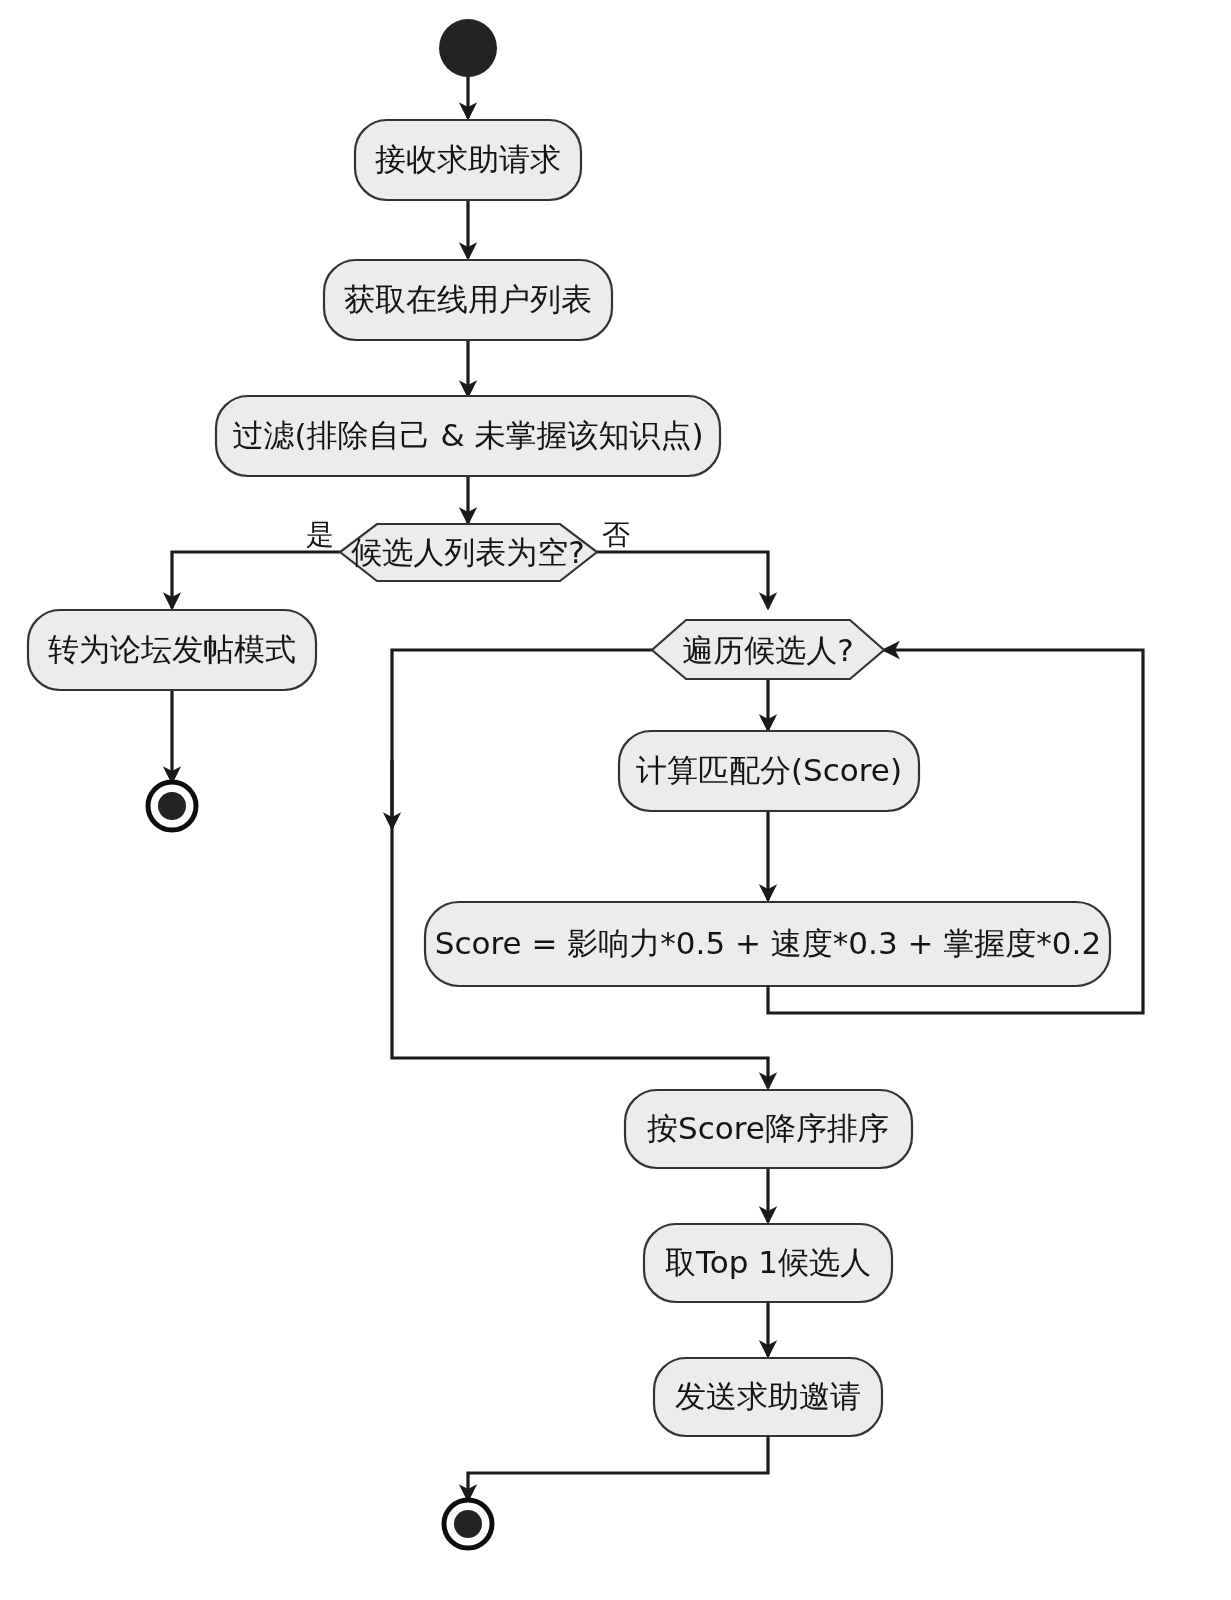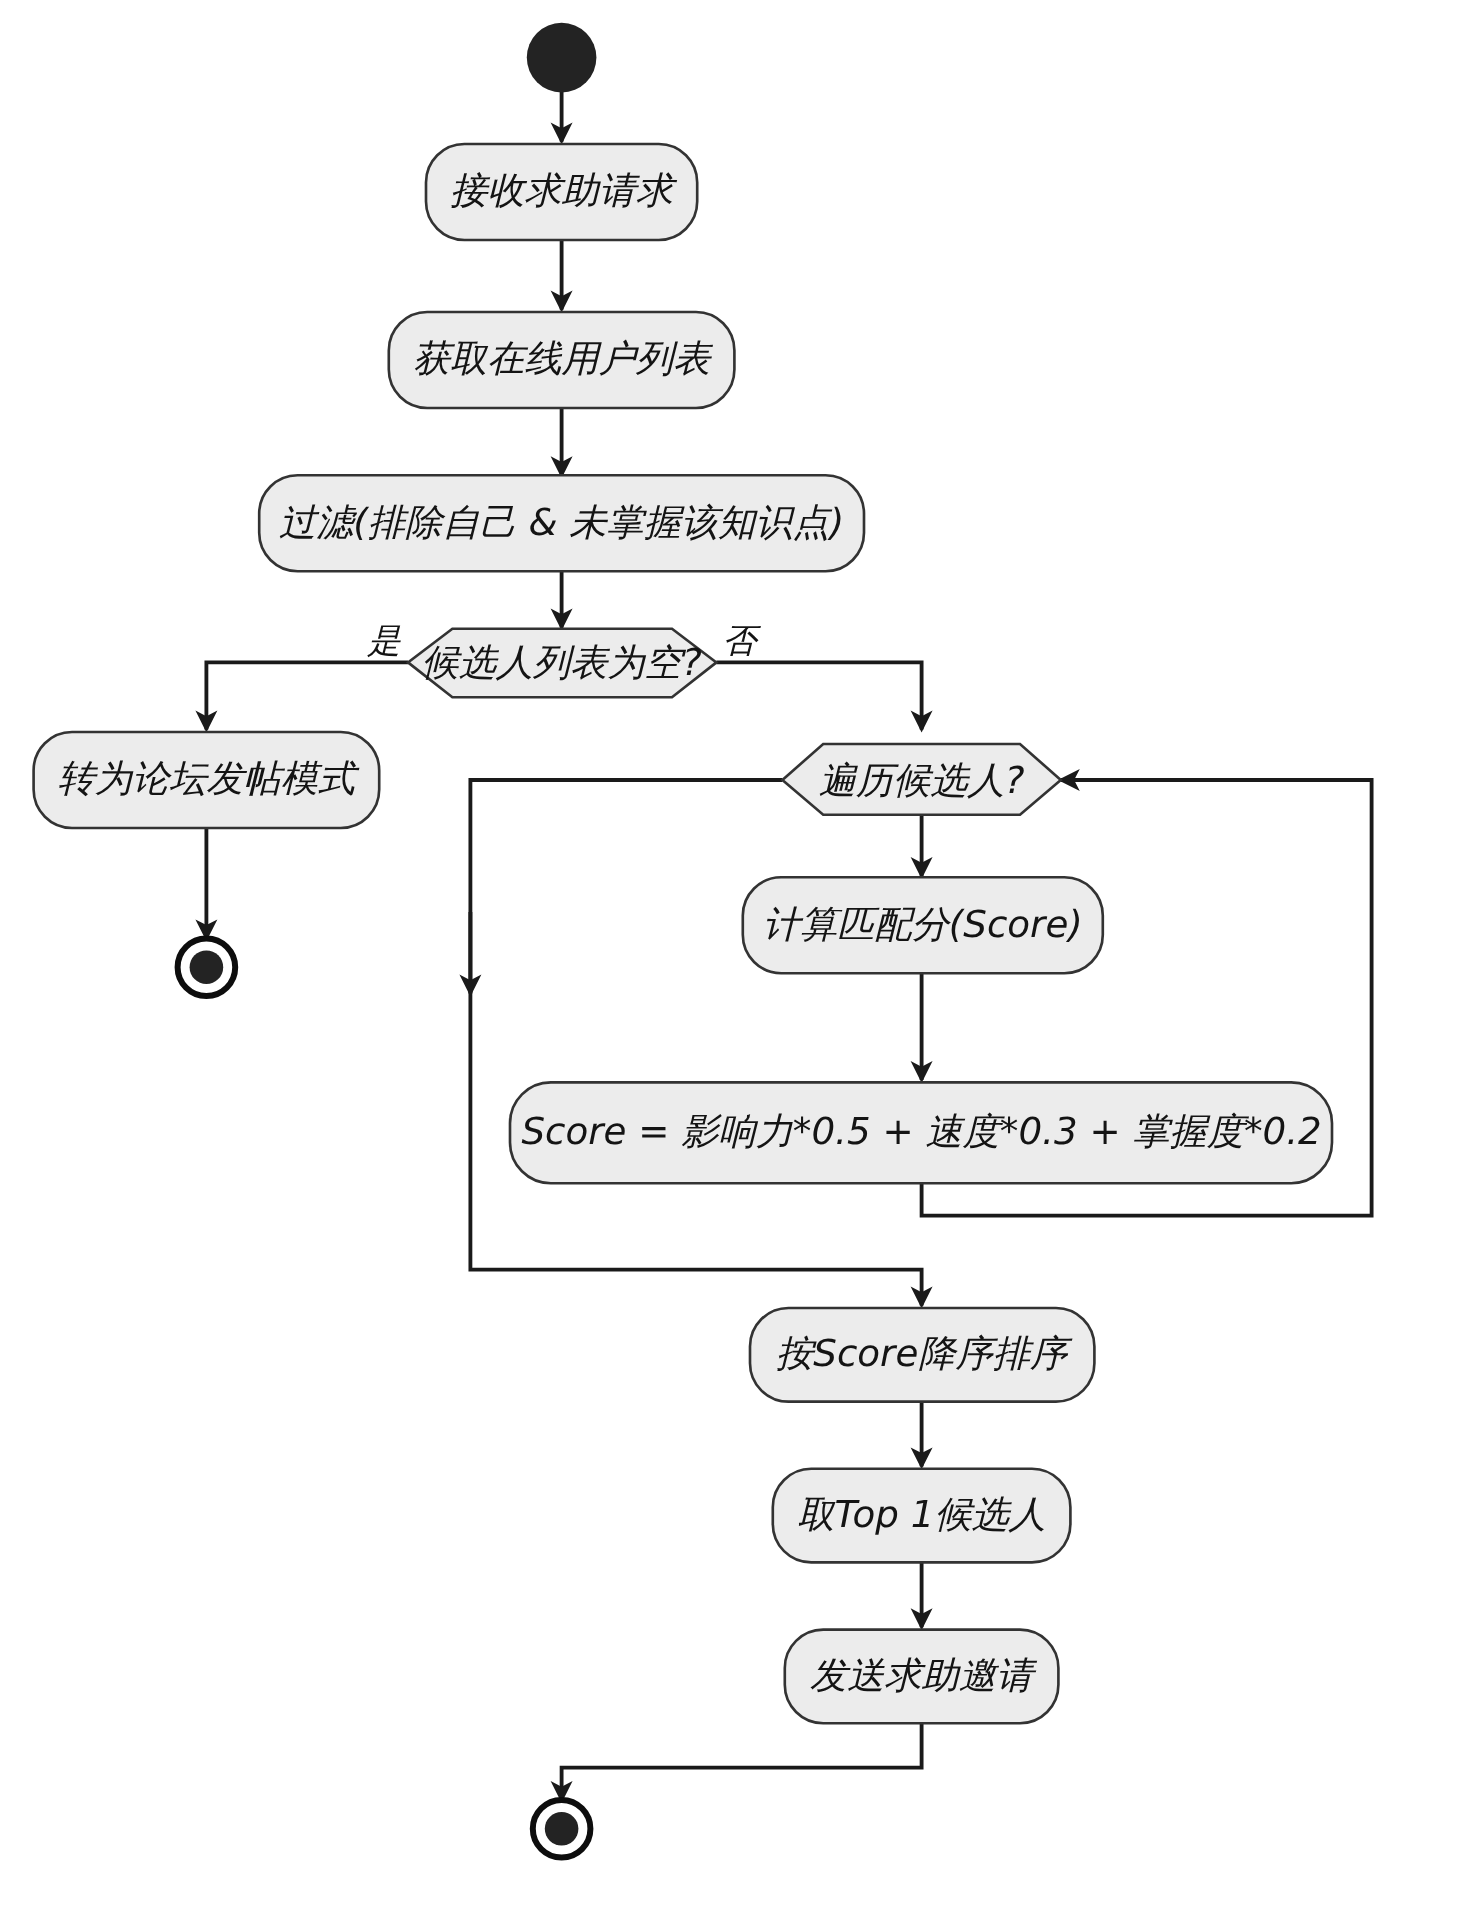--- a/index.html
+++ b/index.html
@@ -10,21 +10,20 @@
   body {
     width: 1231px;
     height: 1600px;
     font-family: "DejaVu Sans", "Liberation Sans", sans-serif;
     overflow: hidden;
   }
   #diagram-root {
     position: relative;
     width: 1005px;
     height: 1600px;
-    font-style: italic;
   }
   svg.flow {
     display: block;
     width: 1231px;
     height: 1600px;
   }
   .node-shape {
     fill: #ececec;
     stroke: #333333;
     stroke-width: 2.2;

